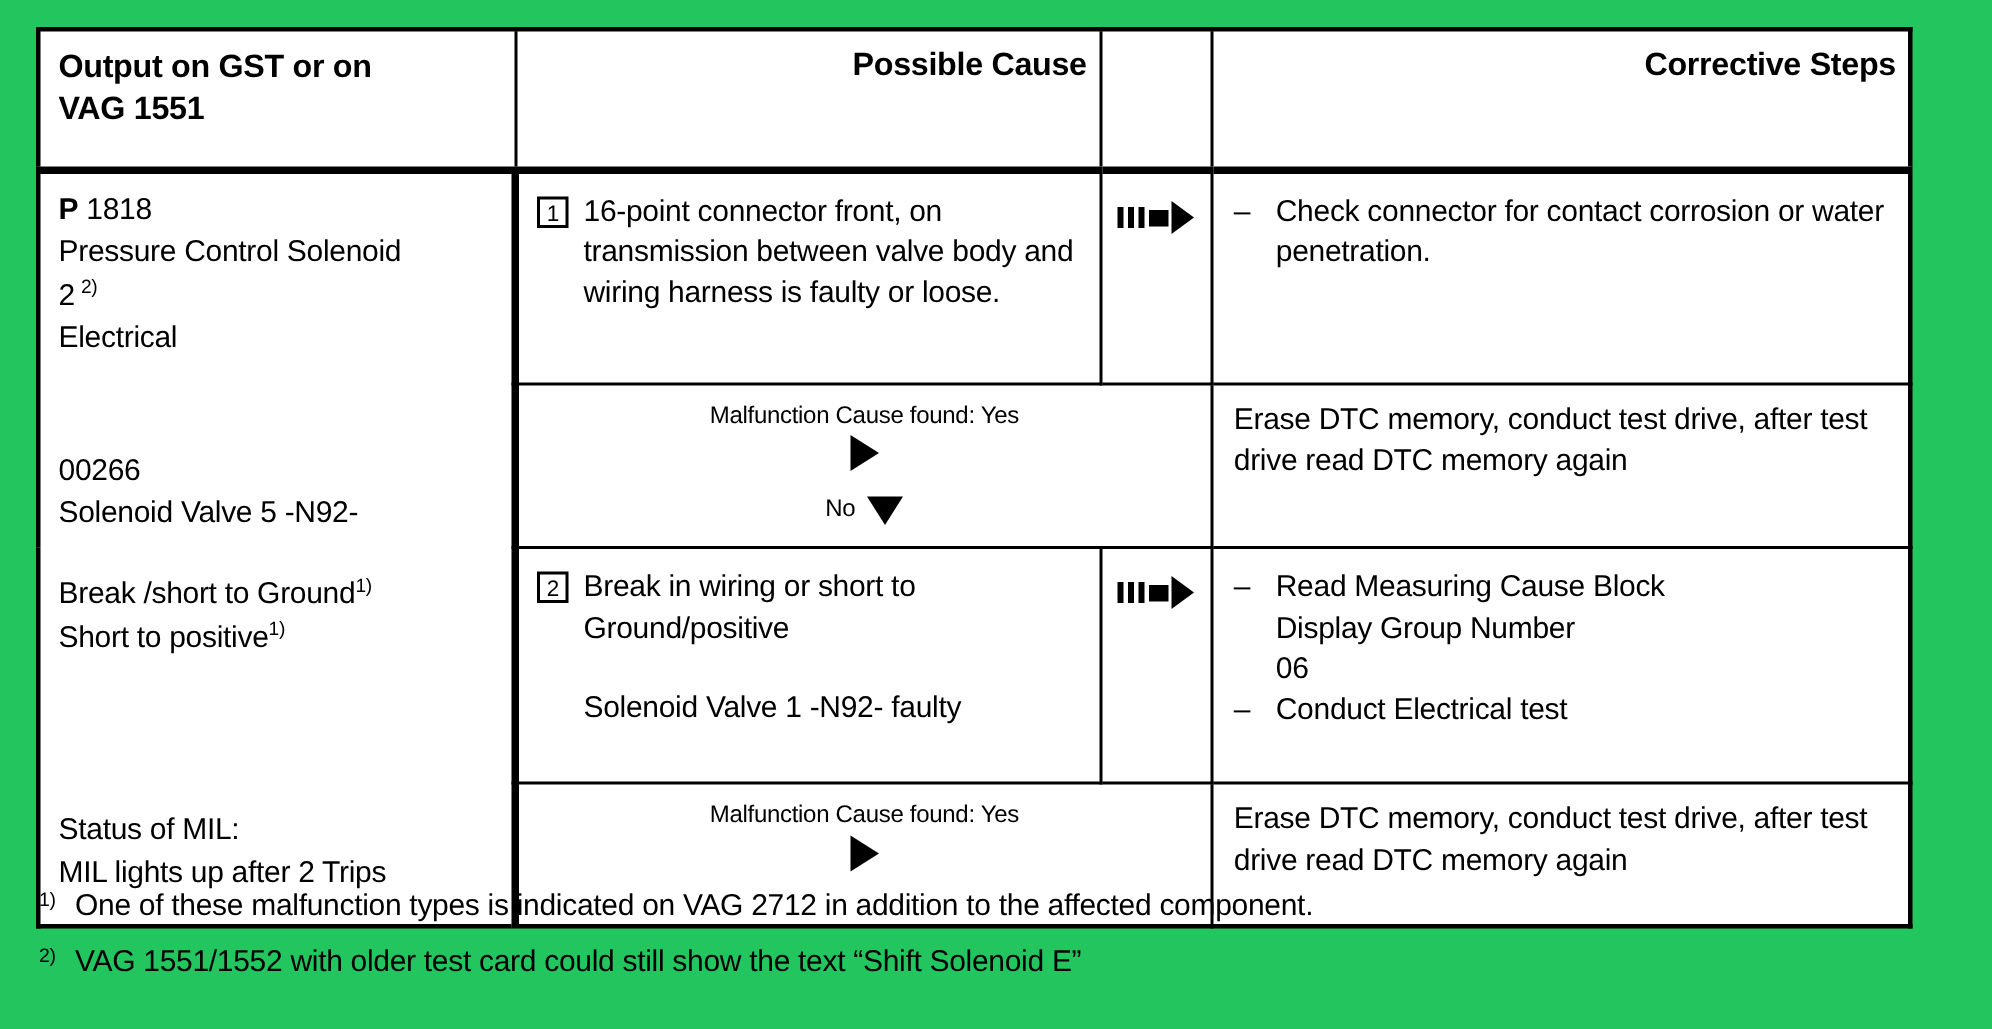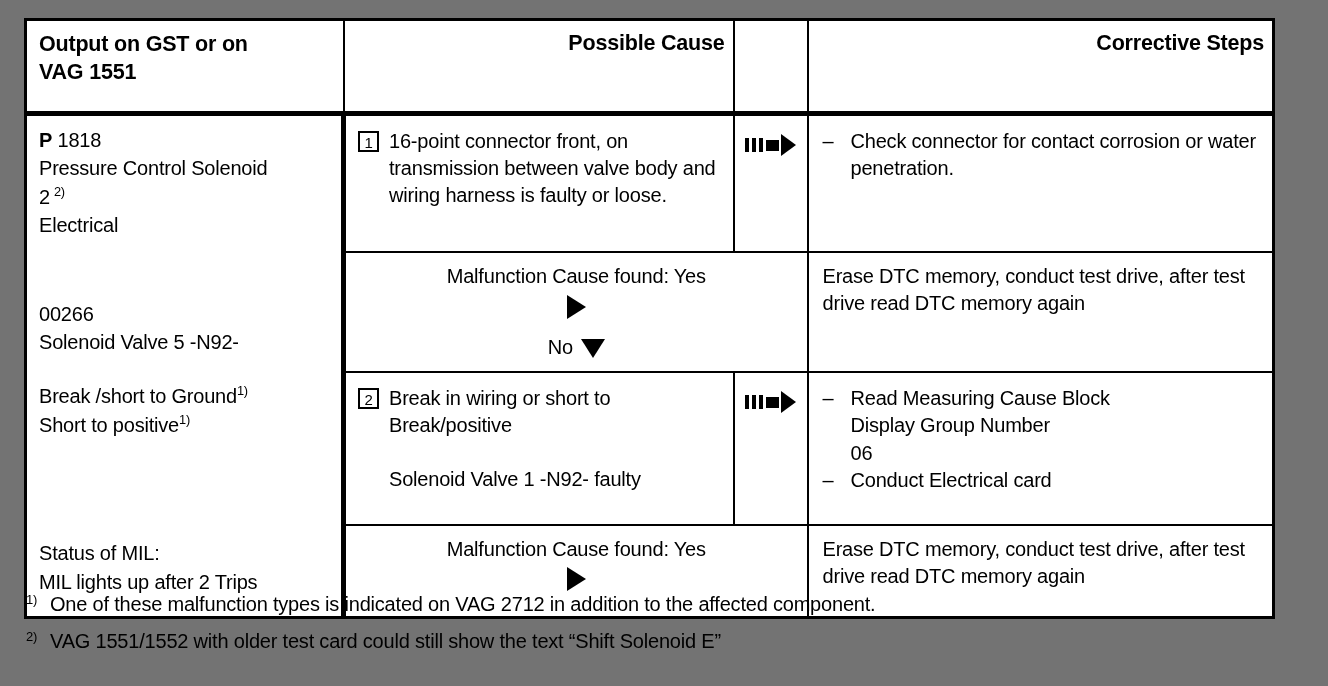--- a/index.html
+++ b/index.html
@@ -12,21 +12,21 @@
     height: 686px;
     font-family: "Liberation Sans", sans-serif;
     color: #000000;
     overflow: hidden;
   }
 
   .page {
     position: relative;
     width: 1328px;
     height: 686px;
-    background: #737373;
+    background: #22c55e;
   }
 
   
   .dtc-table {
     position: absolute;
     left: 24px;
     top: 18px;
     width: 1248px;
     border-collapse: collapse;
     table-layout: fixed;
@@ -167,21 +167,21 @@
     width: 28px;
     font-size: 20px;
   }
   .step-text { flex: 1 1 auto; }
   .step-cont { padding-left: 28px; }
 
   
   .cell-malf {
     padding: 10px 8px 10px 8px !important;
     text-align: center;
-    font-size: 20px;
+    font-size: 16px;
     line-height: 1.34;
     letter-spacing: -0.2px;
   }
   .malf-yes { white-space: nowrap; }
   .tri-right {
     display: inline-block;
     width: 0;
     height: 0;
     border-top: 12px solid transparent;
     border-bottom: 12px solid transparent;
@@ -329,21 +329,21 @@
             <span>No</span><span class="tri-down"></span>
           </div>
         </td>
         <td class="cell-erase">Erase DTC memory, conduct test drive, after test drive read DTC memory again</td>
       </tr>
 
       <tr class="r-cause2">
         <td class="cell-cause">
           <div class="cause-row">
             <span class="num-box">2</span>
-            <span class="cause-text">Break in wiring or short to Break/positive</span>
+            <span class="cause-text">Break in wiring or short to Ground/positive</span>
           </div>
           <div class="cause-extra">Solenoid Valve 1 -N92- faulty</div>
         </td>
 
         <td class="cell-arrow">
           <span class="arrow-icon">
             <span class="trail"></span>
               <span class="trail t2"></span>
               <span class="trail t3"></span>
               <span class="shaft"></span>
@@ -353,21 +353,21 @@
 
         <td class="cell-steps">
           <div class="step-line">
             <span class="dash">–</span>
             <span class="step-text">Read Measuring Cause Block</span>
           </div>
           <div class="step-cont">Display Group Number</div>
           <div class="step-cont">06</div>
           <div class="step-line">
             <span class="dash">–</span>
-            <span class="step-text">Conduct Electrical card</span>
+            <span class="step-text">Conduct Electrical test</span>
           </div>
         </td>
       </tr>
 
       <tr class="r-malf2">
         <td class="cell-malf" colspan="2">
           <div class="malf-yes">Malfunction Cause found: Yes</div>
           <div class="malf-arrow-line">
             <span class="tri-right"></span>
           </div>

